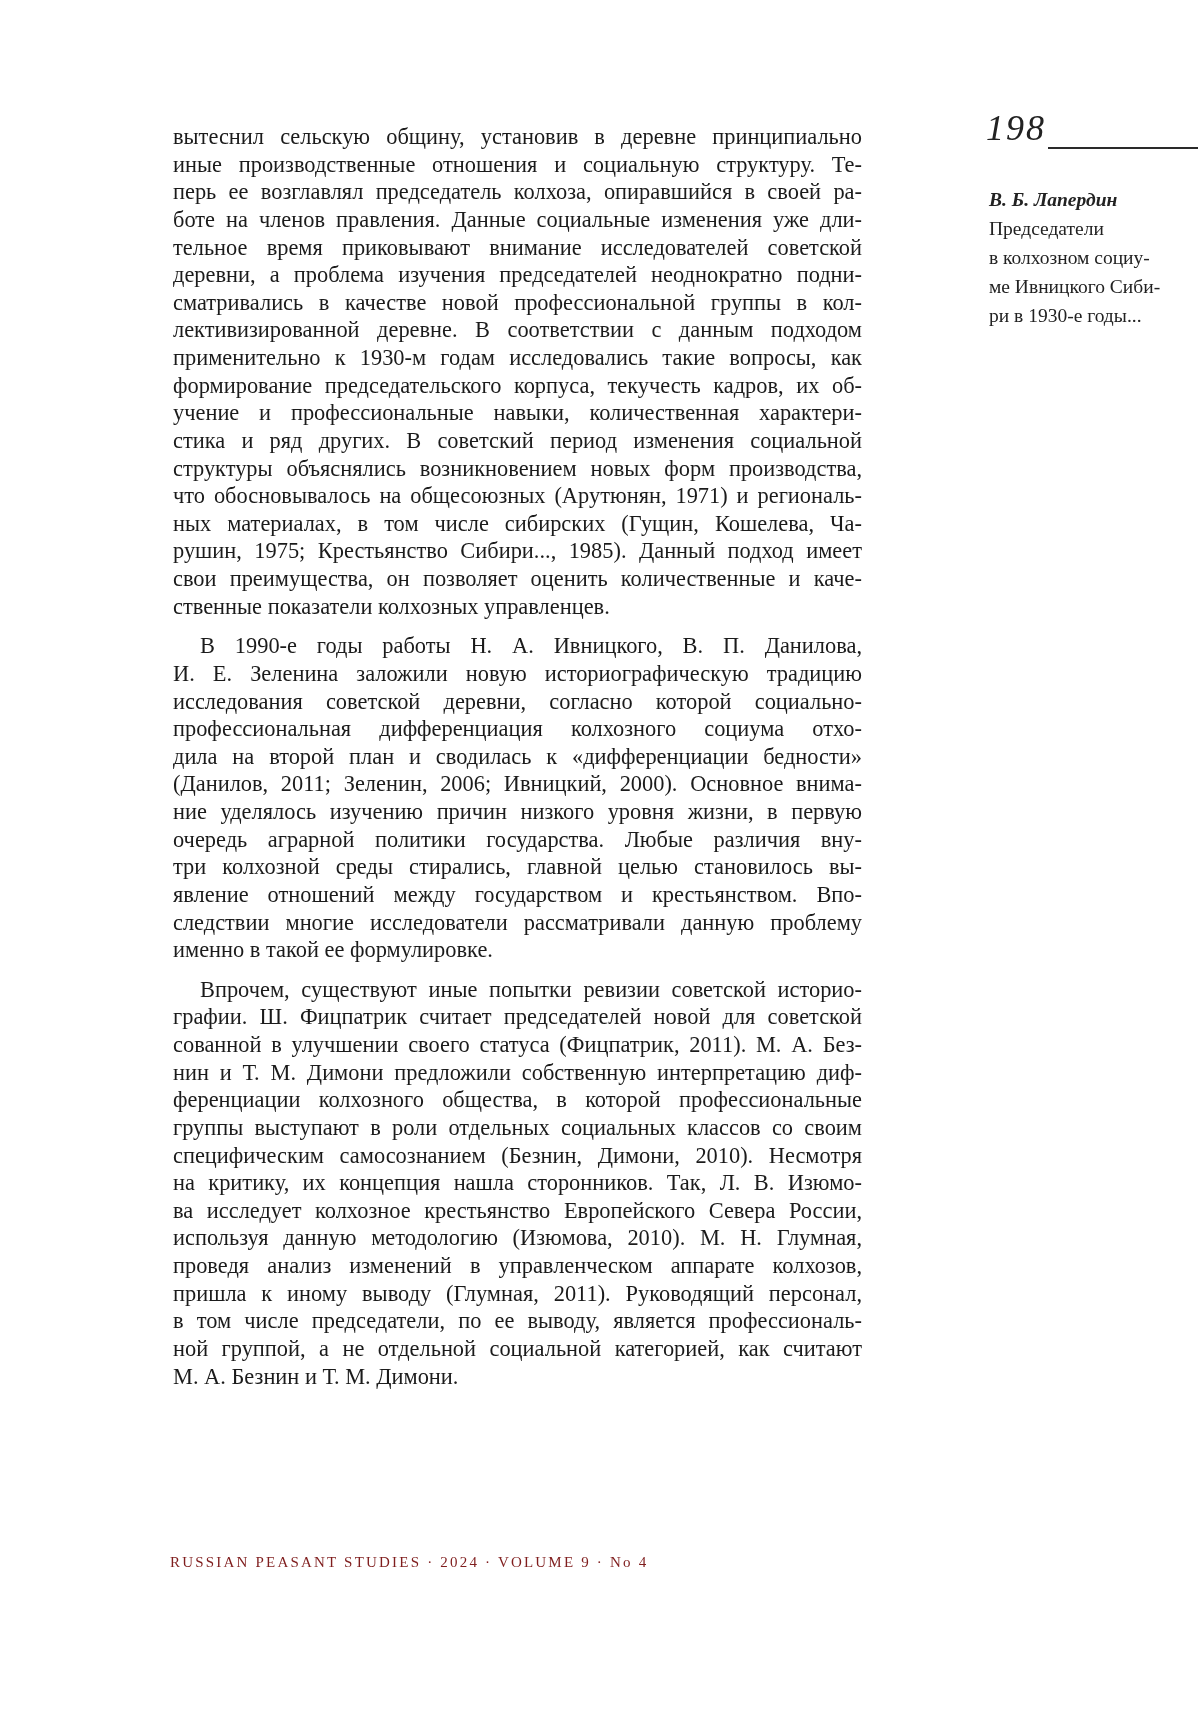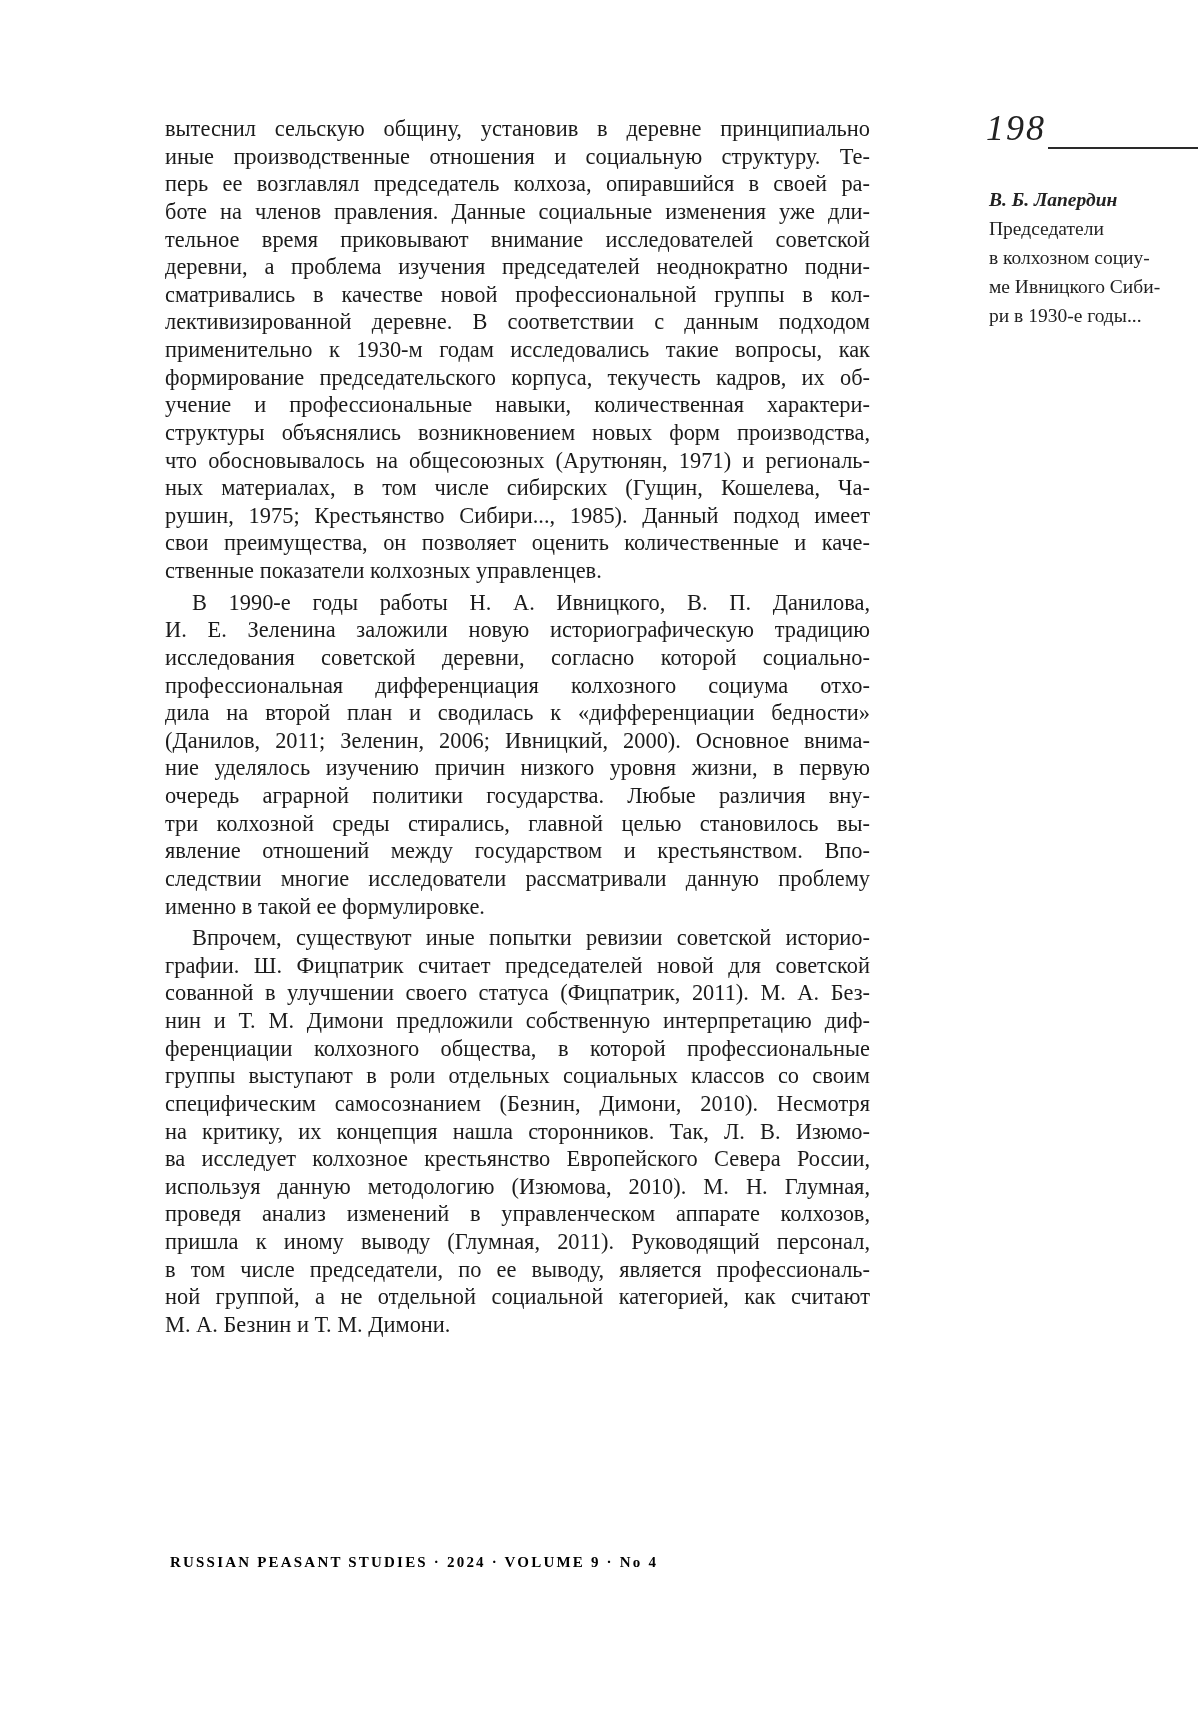--- a/index.html
+++ b/index.html
@@ -18,21 +18,21 @@
   }
   
   .main-col {
     position: absolute;
     left: 161px;
     top: 111px;
     width: 713px;
     font-size: 22.4px;
     line-height: 27.62px;
   }
-  .para { margin: 4px; }
+  .para { margin: 12px; }
   .line {
     text-align: justify;
     text-align-last: justify;
     white-space: normal;
   }
   .line.last {
     text-align-last: left;
   }
   .para.indent .line:first-child {
     text-indent: 27px;
@@ -68,43 +68,43 @@
     font-style: italic;
     font-weight: bold;
   }
   
   .footer {
     position: absolute;
     left: 170px;
     top: 1554px;
     font-size: 15px;
     letter-spacing: 2.2px;
-    color: #000000;
+    color: #7f1d1d;
     white-space: nowrap;
-    font-weight: bold;
   }
 </style>
 </head>
 <body>
 
 <div class="page">
 
   <div class="main-col">
       <div class="para">
         <div class="line">вытеснил сельскую общину, установив в деревне принципиально</div>
         <div class="line">иные производственные отношения и социальную структуру. Те-</div>
         <div class="line">перь ее возглавлял председатель колхоза, опиравшийся в своей ра-</div>
         <div class="line">боте на членов правления. Данные социальные изменения уже дли-</div>
         <div class="line">тельное время приковывают внимание исследователей советской</div>
         <div class="line">деревни, а проблема изучения председателей неоднократно подни-</div>
         <div class="line">сматривались в качестве новой профессиональной группы в кол-</div>
         <div class="line">лективизированной деревне. В соответствии с данным подходом</div>
         <div class="line">применительно к 1930-м годам исследовались такие вопросы, как</div>
         <div class="line">формирование председательского корпуса, текучесть кадров, их об-</div>
         <div class="line">учение и профессиональные навыки, количественная характери-</div>
+        <div class="line">стика и ряд других. В советский период изменения социальной</div>
         <div class="line">структуры объяснялись возникновением новых форм производства,</div>
         <div class="line">что обосновывалось на общесоюзных (Арутюнян, 1971) и региональ-</div>
         <div class="line">ных материалах, в том числе сибирских (Гущин, Кошелева, Ча-</div>
         <div class="line">рушин, 1975; Крестьянство Сибири..., 1985). Данный подход имеет</div>
         <div class="line">свои преимущества, он позволяет оценить количественные и каче-</div>
         <div class="line last">ственные показатели колхозных управленцев.</div>
       </div>
       <div class="para indent">
         <div class="line">В 1990-е годы работы Н. А. Ивницкого, В. П. Данилова,</div>
         <div class="line">И. Е. Зеленина заложили новую историографическую традицию</div>

